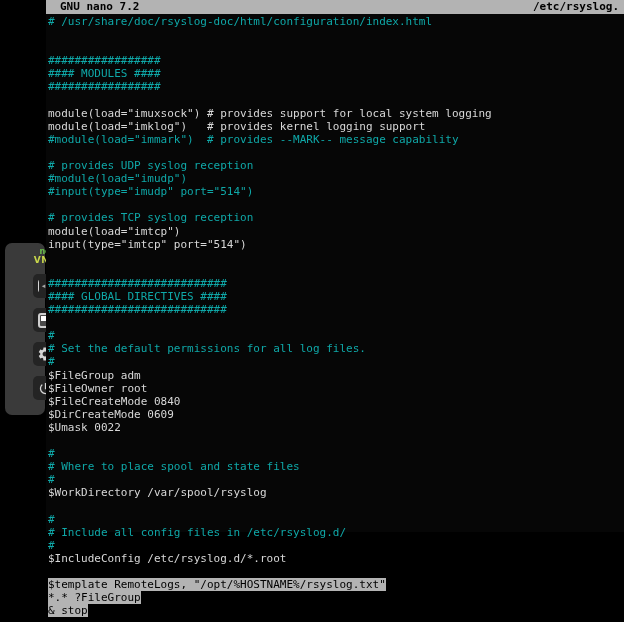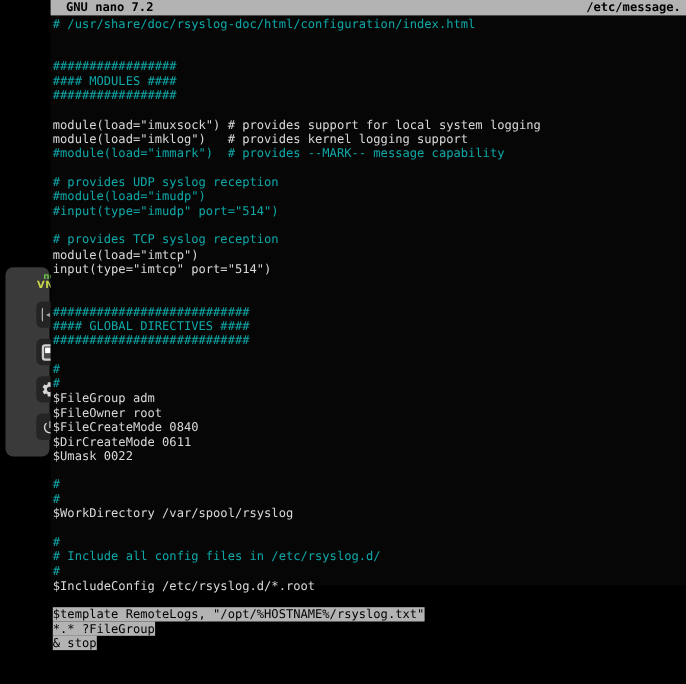--- a/index.html
+++ b/index.html
@@ -95,21 +95,21 @@
     </span>
   </div>
 </div>
 <div class="vnc-handle">
   <span>◂</span>
 </div>
 
 <div class="terminal">
   <div class="titlebar">
     <span>GNU nano 7.2</span>
-    <span>/etc/message.</span>
+    <span>/etc/rsyslog.</span>
   </div>
   <div class="content">
       <div class="line comment"><span># /usr/share/doc/rsyslog-doc/html/configuration/index.html</span></div>
       <div class="line blank"> </div>
       <div class="line blank"> </div>
       <div class="line comment"><span>#################</span></div>
       <div class="line comment"><span>#### MODULES ####</span></div>
       <div class="line comment"><span>#################</span></div>
       <div class="line blank"> </div>
       <div class="line code"><span>module(load="imuxsock") # provides support for local system logging</span></div>
@@ -123,28 +123,30 @@
       <div class="line comment"><span># provides TCP syslog reception</span></div>
       <div class="line code"><span>module(load="imtcp")</span></div>
       <div class="line code"><span>input(type="imtcp" port="514")</span></div>
       <div class="line blank"> </div>
       <div class="line blank"> </div>
       <div class="line comment"><span>###########################</span></div>
       <div class="line comment"><span>#### GLOBAL DIRECTIVES ####</span></div>
       <div class="line comment"><span>###########################</span></div>
       <div class="line blank"> </div>
       <div class="line comment"><span>#</span></div>
+      <div class="line comment"><span># Set the default permissions for all log files.</span></div>
       <div class="line comment"><span>#</span></div>
       <div class="line code"><span>$FileGroup adm</span></div>
       <div class="line code"><span>$FileOwner root</span></div>
       <div class="line code"><span>$FileCreateMode 0840</span></div>
-      <div class="line code"><span>$DirCreateMode 0611</span></div>
+      <div class="line code"><span>$DirCreateMode 0609</span></div>
       <div class="line code"><span>$Umask 0022</span></div>
       <div class="line blank"> </div>
       <div class="line comment"><span>#</span></div>
+      <div class="line comment"><span># Where to place spool and state files</span></div>
       <div class="line comment"><span>#</span></div>
       <div class="line code"><span>$WorkDirectory /var/spool/rsyslog</span></div>
       <div class="line blank"> </div>
       <div class="line comment"><span>#</span></div>
       <div class="line comment"><span># Include all config files in /etc/rsyslog.d/</span></div>
       <div class="line comment"><span>#</span></div>
       <div class="line code"><span>$IncludeConfig /etc/rsyslog.d/*.root</span></div>
       <div class="line blank"> </div>
       <div class="line selected"><span>$template RemoteLogs, "/opt/%HOSTNAME%/rsyslog.txt"</span></div>
       <div class="line selected"><span>*.* ?FileGroup</span></div>

